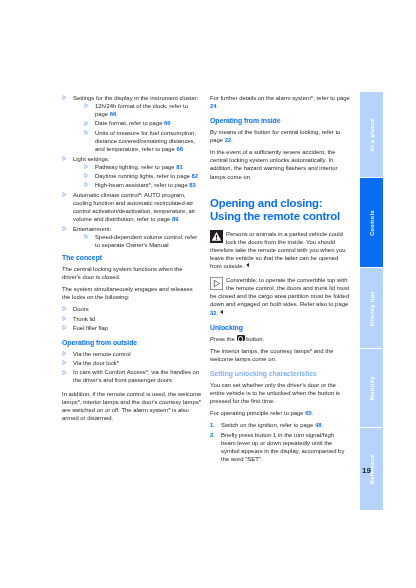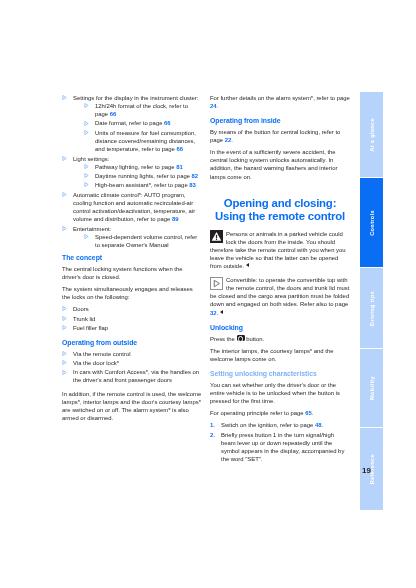--- a/index.html
+++ b/index.html
@@ -56,21 +56,20 @@
   p.tight{margin-bottom:4px;}
 
   
   h1{
     font-size:11.4px;
     line-height:13px;
     font-weight:bold;
     color:#0a6ef5;
     margin:12px 0 7px 0;
     letter-spacing:-.2px;
-    text-align:center;
   }
   h2{
     font-size:6.9px;
     line-height:8.4px;
     font-weight:bold;
     color:#0a6ef5;
     margin:7px 0 2.5px 0;
     letter-spacing:-.05px;
   }
   h2.sub-light{color:#7fb2f7;}

